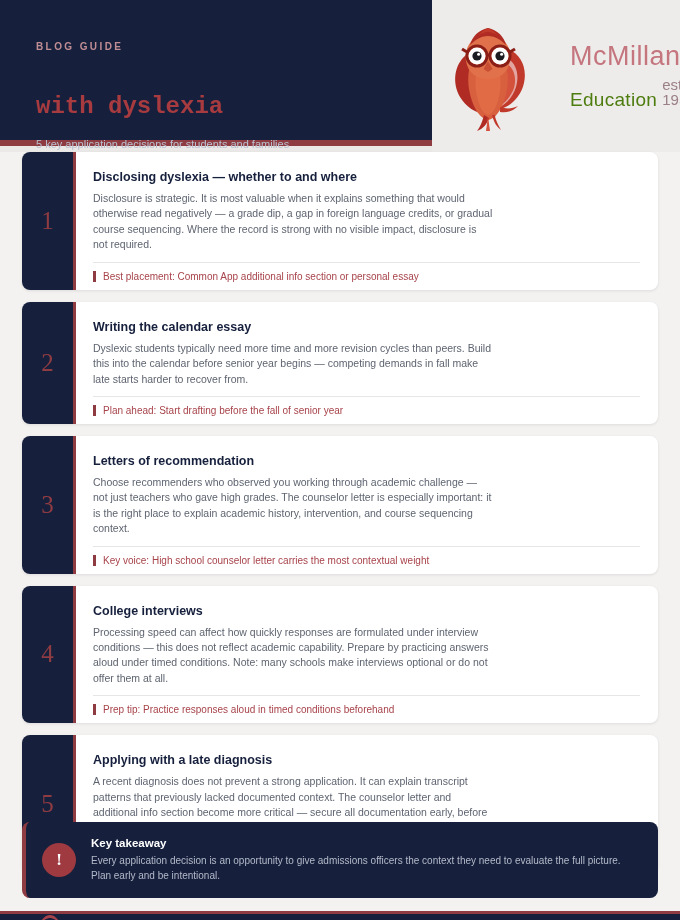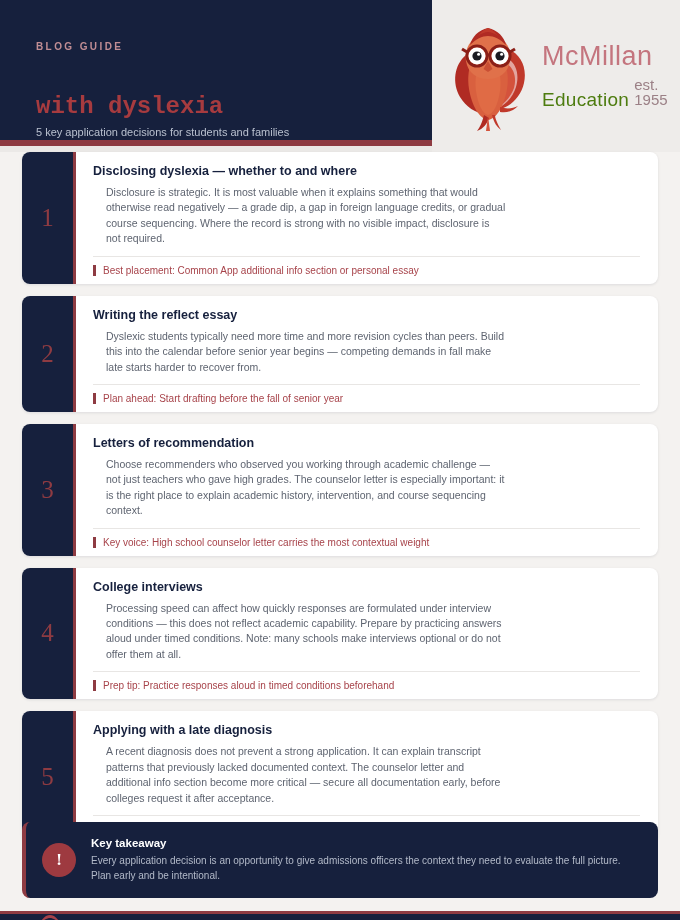--- a/index.html
+++ b/index.html
@@ -28,29 +28,29 @@
     font-family:"Liberation Serif", serif;
     font-size:26px; font-weight:bold; color:#ffffff;
     letter-spacing:-0.2px;
   }
   .title-accent {
     position:absolute; left:36px; top:93px;
     font-family:Liberation Mono, monospace;
     font-size:24px; font-weight:bold; color:#a73b3f;
   }
   .subtitle {
-    position:absolute; left:36px; top:126px;
+    position:absolute; left:36px; top:138px;
     font-size:11px; color:#b9c0cf;
   }
 
   
   .logo-area {
     position:absolute; left:432px; top:0; width:248px; height:152px;
     background:#eeecea;
-    display:flex; align-items:center; padding-left:12px;
+    display:flex; align-items:center; padding-left:12px;gap:28px;
   }
   .owl-wrap { width:88px; height:110px; flex:none; }
   .brand { margin-left:10px; line-height:1; }
   .brand-top {
     font-family:"Liberation Sans", sans-serif;
     font-size:27px; color:#c4757e; font-weight:300; letter-spacing:0.5px;
   }
   .brand-bottom-row { display:flex; align-items:flex-end; margin-top:7px; }
   .brand-bottom {
     font-size:19px; color:#4d7c0f; font-weight:300; letter-spacing:0.3px;
@@ -71,26 +71,26 @@
   }
   .num-block {
     width:54px; flex:none; background:#16203d;
     border-right:3px solid #8e3b42;
     display:flex; align-items:center; justify-content:center;
   }
   .num {
     font-family:"Liberation Serif", serif;
     font-size:25px; color:#8e3b42; font-weight:400;
   }
-  .card-body { flex:1; padding:12px 18px 8px 17px; position:relative; }
+  .card-body { flex:1; padding:18px 18px 8px 17px; position:relative; }
   .card-title {
     font-size:12.5px; font-weight:bold; color:#16203d; margin-bottom:7px;
   }
   .card-text {
-    font-size:10.5px; color:#5e6470; line-height:1.47; max-width:400px;margin-left:13px;
+    font-size:10.5px; color:#5e6470; line-height:1.47; max-width:400px;
   }
   .callout {
     margin-top:9px; padding-top:8px;
     border-top:1px solid #e8e6e4;
     display:flex; align-items:center;
   }
   .callout-bar {
     width:3px; height:11px; background:#8e3b42; flex:none; margin-right:7px;
   }
   .callout-text { font-size:10px; color:#a7434a; }
@@ -201,21 +201,21 @@
         <span class="callout-text">Best placement: Common App additional info section or personal essay</span>
       </div>
     </div>
   </div>
 
   <div class="card">
     <div class="num-block">
       <span class="num">2</span>
     </div>
     <div class="card-body">
-      <div class="card-title">Writing the reflect essay</div>
+      <div class="card-title">Writing the calendar essay</div>
       <div class="card-text">Dyslexic students typically need more time and more revision cycles than peers. Build this into the calendar before senior year begins — competing demands in fall make late starts harder to recover from.</div>
       <div class="callout">
         <span class="callout-bar"></span>
         <span class="callout-text">Plan ahead: Start drafting before the fall of senior year</span>
       </div>
     </div>
   </div>
 
   <div class="card">
     <div class="num-block">

